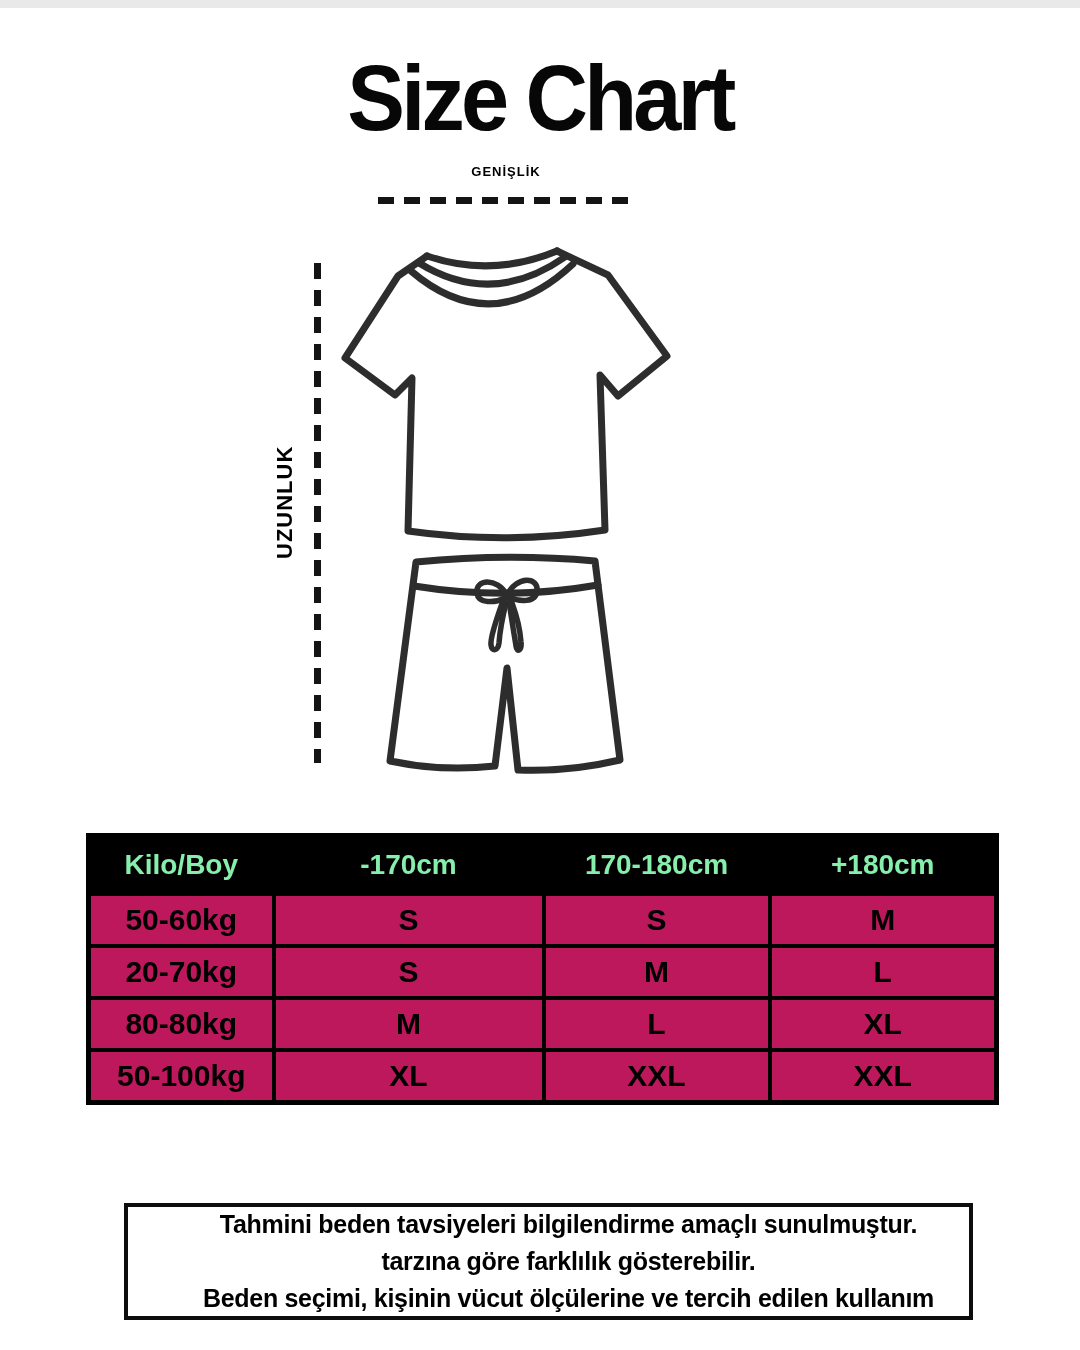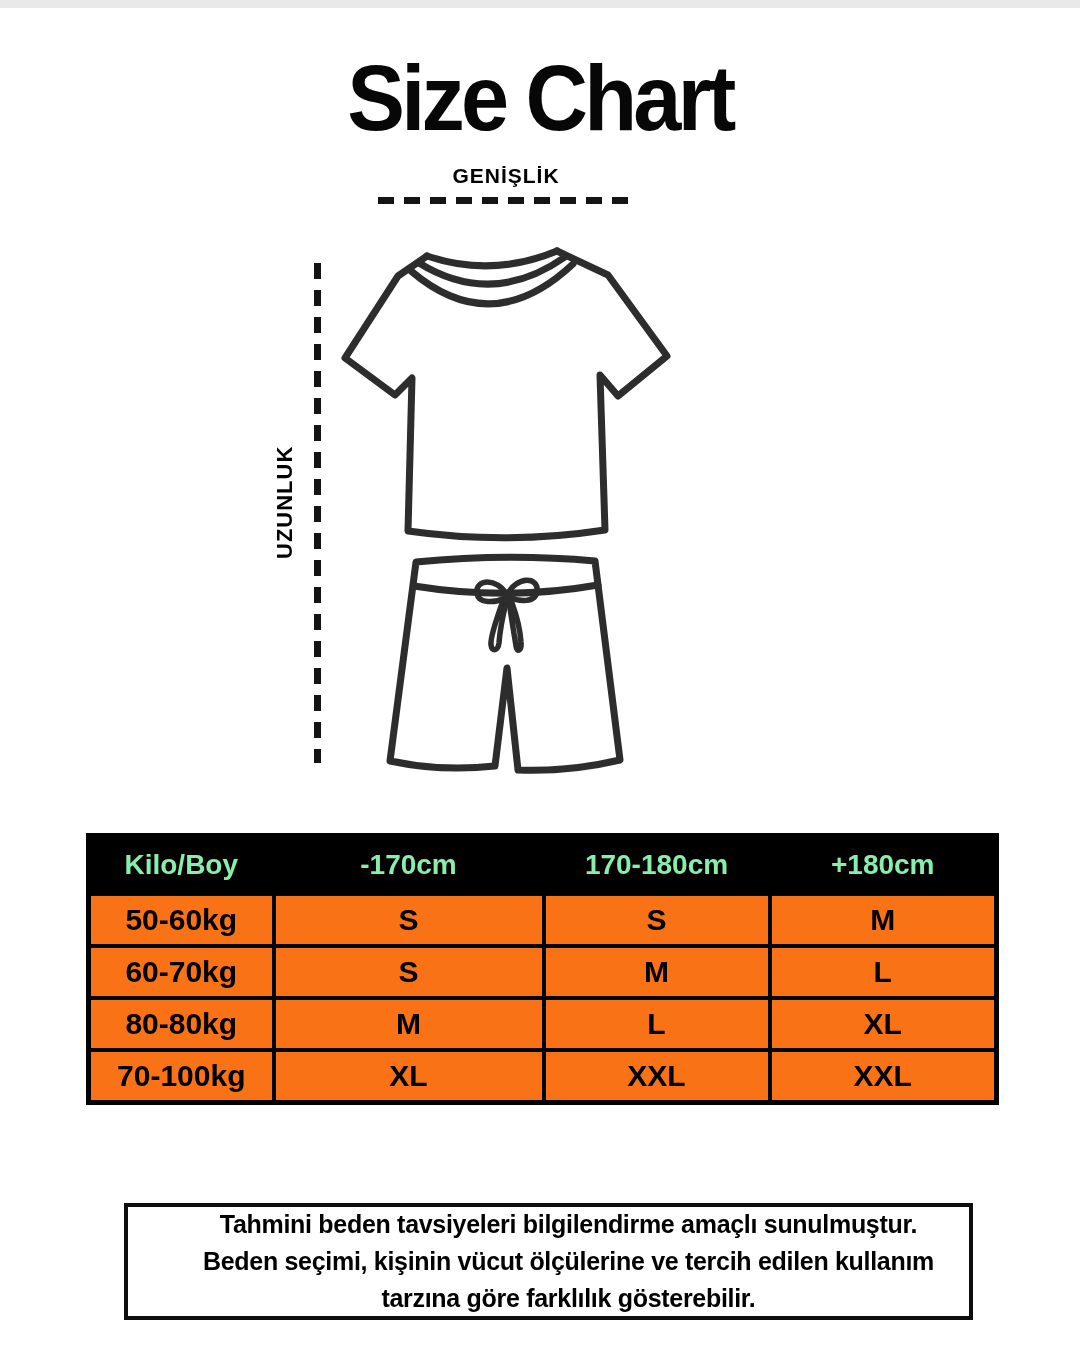--- a/index.html
+++ b/index.html
@@ -8,21 +8,21 @@
     background:#ffffff;overflow:hidden;
     font-family:"Liberation Sans", sans-serif;color:#000;
   }
   .page-title{
     position:absolute;top:44px;left:0;width:100%;margin:0;
     font-size:92px;line-height:1;font-weight:bold;letter-spacing:-4px;
     text-align:center;color:#070707;transform:scaleX(.94);
   }
   .width-label{
     position:absolute;top:156px;left:366px;width:280px;
-    text-align:center;font-size:21px;font-weight:bold;letter-spacing:1px;
+    text-align:center;font-size:13px;font-weight:bold;letter-spacing:1px;
   }
   .h-dash{
     position:absolute;left:378px;top:189px;width:254px;height:7px;
     background:repeating-linear-gradient(90deg,#141414 0 16px,transparent 16px 26px);
   }
   .v-dash{
     position:absolute;left:314px;top:255px;width:7px;height:500px;
     background:repeating-linear-gradient(180deg,#141414 0 16px,transparent 16px 27px);
   }
   .length-label{
@@ -39,21 +39,21 @@
   table.size-table{
     position:absolute;left:86px;top:825px;width:908px;
     border-collapse:collapse;table-layout:fixed;
     border:5px solid #000;
   }
   table.size-table th{
     background:#000;color:#86efac;font-size:28px;font-weight:bold;
     height:54px;text-align:center;border:4px solid #000;padding:0;
   }
   table.size-table td{
-    background:#f97316;color:#000;font-size:30px;font-weight:bold;
+    background:#be185d;color:#000;font-size:30px;font-weight:bold;
     height:48px;text-align:center;border:4px solid #000;padding:0;
   }
   .note-box{
     position:absolute;left:124px;top:1195px;width:849px;height:117px;
     border:4px solid #0d0d0d;box-sizing:border-box;background:#fff;
     display:flex;flex-direction:column;align-items:center;justify-content:center;
     text-align:center;font-size:25px;font-weight:bold;line-height:37px;letter-spacing:-0.3px;padding-left:40px;
   }
   .note-box div{white-space:nowrap;}
 </style>
@@ -102,39 +102,39 @@
       </tr>
     </thead>
     <tbody>
       <tr>
         <td>50-60kg</td>
         <td>S</td>
         <td>S</td>
         <td>M</td>
       </tr>
       <tr>
-        <td>60-70kg</td>
+        <td>20-70kg</td>
         <td>S</td>
         <td>M</td>
         <td>L</td>
       </tr>
       <tr>
         <td>80-80kg</td>
         <td>M</td>
         <td>L</td>
         <td>XL</td>
       </tr>
       <tr>
-        <td>70-100kg</td>
+        <td>50-100kg</td>
         <td>XL</td>
         <td>XXL</td>
         <td>XXL</td>
       </tr>
     </tbody>
   </table>
 
   <div class="note-box">
     <div>Tahmini beden tavsiyeleri bilgilendirme amaçlı sunulmuştur.</div>
+    <div>tarzına göre farklılık gösterebilir.</div>
     <div>Beden seçimi, kişinin vücut ölçülerine ve tercih edilen kullanım</div>
-    <div>tarzına göre farklılık gösterebilir.</div>
   </div>
 
 </div>
 
 </body></html>

